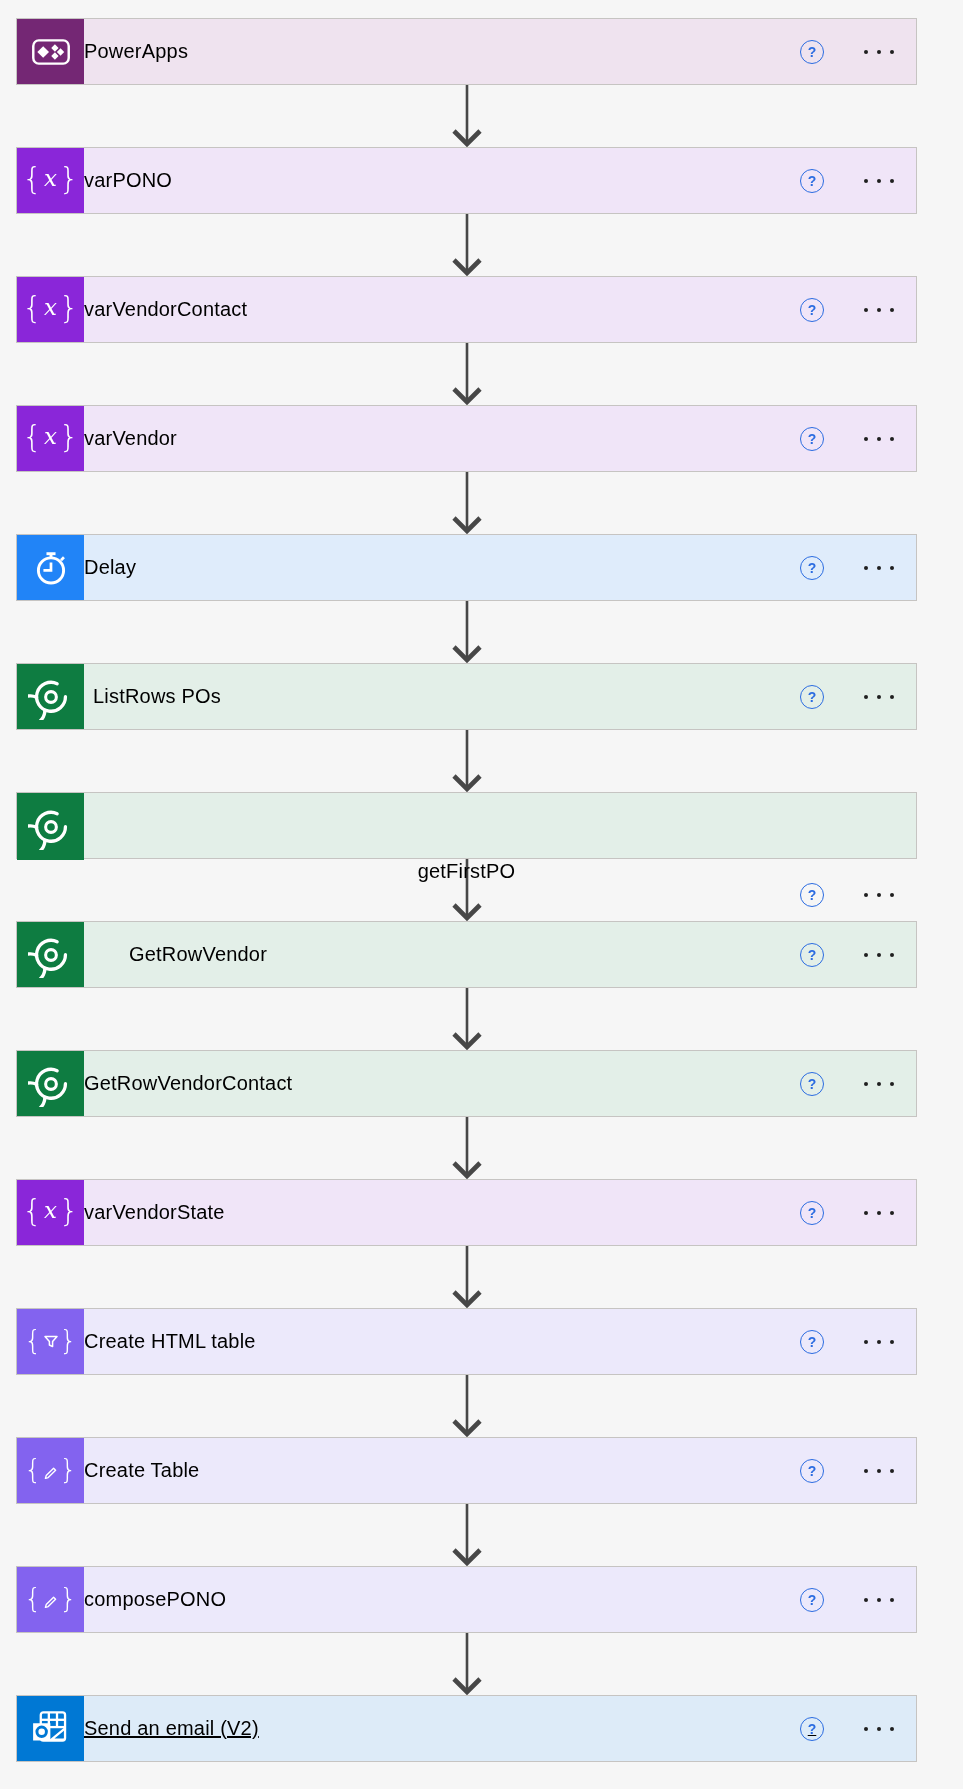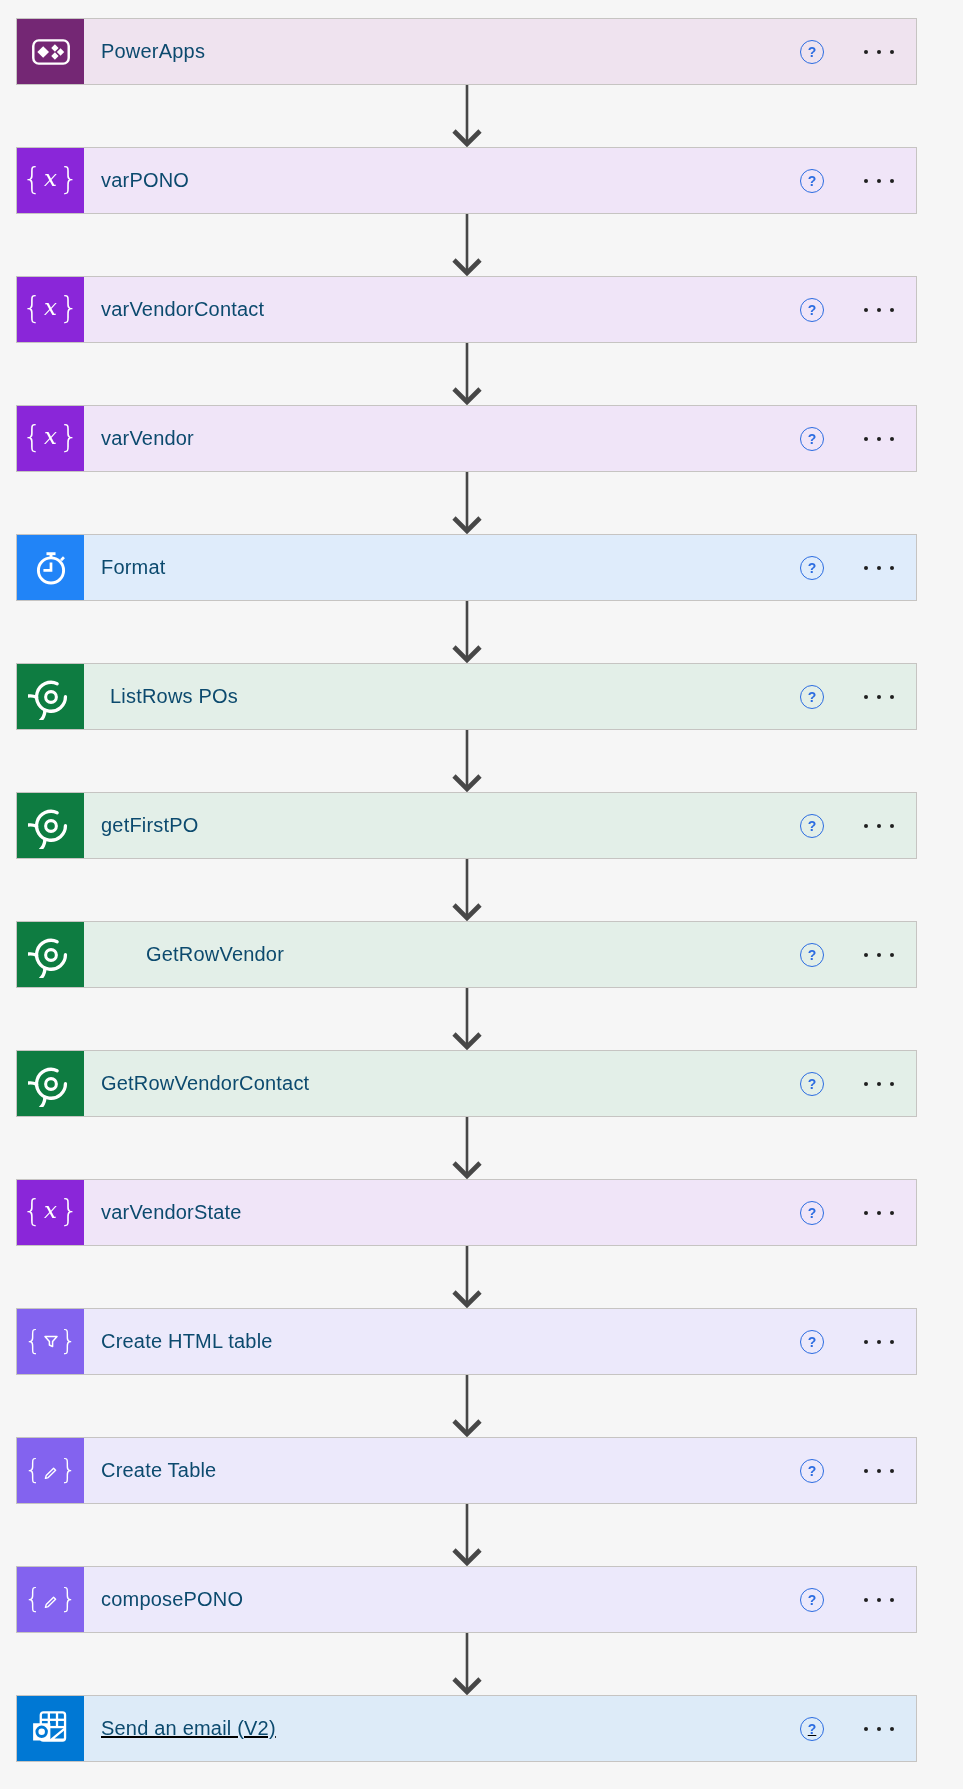--- a/index.html
+++ b/index.html
@@ -17,22 +17,22 @@
   }
 
   .icon-tile {
     align-self:stretch; width:67px; flex:0 0 67px;
     display:flex; align-items:center; justify-content:center;
     color:#fff;
   }
   .icon-tile svg { display:block; }
 
   .label {
-    margin-left:17px;
-    font-size:20px; color:#0c4a6e; letter-spacing:.2px;
+    margin-left:0;
+    font-size:20px; color:#000000; letter-spacing:.2px;
     white-space:nowrap;
   }
 
   .actions { margin-left:auto; display:flex; align-items:center; margin-right:20px; }
 
   .help {
     width:24px; height:24px; border-radius:50%;
     border:1.6px solid #2b6ce1; color:#2b6ce1;
     display:flex; align-items:center; justify-content:center;
     font-size:14px; font-weight:bold; line-height:1;
@@ -170,21 +170,21 @@
     <div class="card" style="background: rgb(223, 236, 251);">
       <div class="icon-tile" style="background: rgb(33, 132, 247);">
   <svg width="44" height="44" viewBox="0 0 36 36" fill="none" stroke="#fff">
     <circle cx="18" cy="20" r="10.3" stroke-width="2.4"></circle>
     <path d="M11.8 20 H18 V13.6" stroke-width="2.2"></path>
     <path d="M18 9.7 V6.8" stroke-width="2.4"></path>
     <path d="M14.3 6.3 H21.7" stroke-width="2.4"></path>
     <path d="M26.2 11.6 l2.4 -2.4" stroke-width="2.2"></path>
   </svg>
 </div>
-      <div class="label">Format</div>
+      <div class="label">Delay</div>
       <div class="actions">
         <div class="help">?</div>
         <div class="menu">
           <span class="dot"></span>
           <span class="dot"></span>
           <span class="dot"></span>
         </div>
       </div>
     </div>
     <div class="connector">
@@ -216,21 +216,21 @@
     </div>
     <div class="connector">
       <svg width="34" height="62" viewBox="0 0 34 62">
         <line x1="17" y1="0" x2="17" y2="59" stroke="#474747" stroke-width="2.6"></line>
         <path d="M4 46 L17 59 L30 46" fill="none" stroke="#474747" stroke-width="4.6"></path>
       </svg>
     </div>
   </div>
 
   <div class="step">
-    <div class="card" style="background: rgb(227, 239, 232);">
+    <div class="card" style="background: rgb(227, 239, 232); flex-direction: column;">
       <div class="icon-tile" style="background: rgb(14, 124, 65);">
   <svg width="46" height="46" viewBox="0 0 36 36" fill="none" stroke="#fff" stroke-linecap="round">
     <path d="M22.8 7.6 A11.3 11.3 0 1 0 29.3 17.8" stroke-width="2.6"></path>
     <path d="M13.2 28.4 A11.3 11.3 0 1 1 6.7 18.2" stroke-width="2.6"></path>
     <circle cx="18" cy="18" r="4.2" stroke-width="2.4"></circle>
   </svg>
 </div>
       <div class="label">getFirstPO</div>
       <div class="actions">
         <div class="help">?</div>

